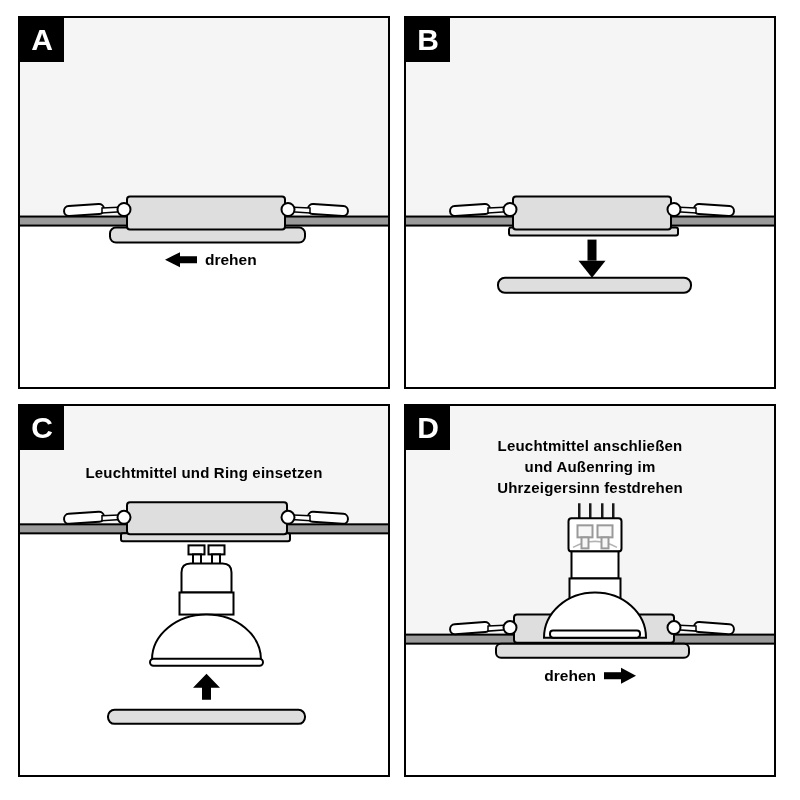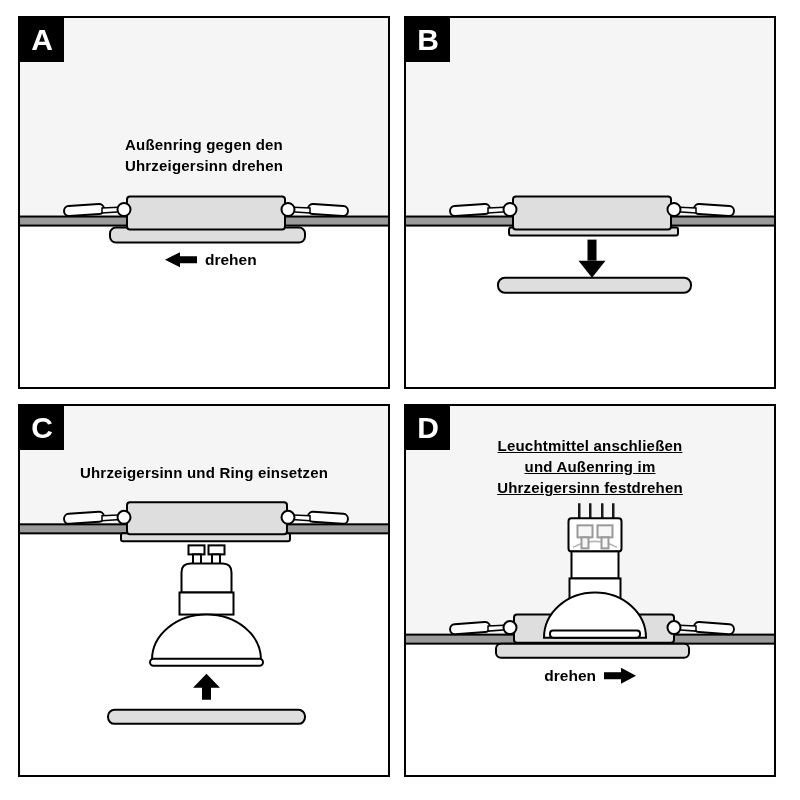--- a/index.html
+++ b/index.html
@@ -23,21 +23,21 @@
     color:#fff;font-weight:bold;font-size:30px;line-height:44px;text-align:center;
     z-index:3;
   }
   .instruction{
     position:absolute;left:0;right:0;text-align:center;z-index:2;
     font-weight:bold;font-size:15px;line-height:21px;color:#000;
     white-space:pre-line;letter-spacing:0.2px;
   }
   .instr-a,.instr-b{top:116px;}
   .instr-c{top:56px;}
-  .instr-d{top:29px;text-decoration:underline;}
+  .instr-d{top:29px;}
   
   .part{fill:#ffffff;stroke:#000;stroke-width:2;}
   .thin{stroke-width:1.5;}
   .gray-part{fill:#dedede;stroke:#000;stroke-width:2;}
   .ceiling{fill:#9a9a9a;stroke:#000;stroke-width:2;}
   .roombg{fill:#f5f5f5;stroke:none;}
   .ghost{fill:#f7f7f7;stroke:#9a9a9a;stroke-width:2;}
   .wire{fill:#1a1a1a;stroke:none;}
   .arrow{fill:#000;stroke:none;}
   .svg-label{
@@ -62,22 +62,20 @@
       <rect class="roombg" x="-3" y="0" width="374" height="199"></rect>
       <rect class="ceiling" x="-3" y="198" width="374" height="9"></rect>
       <rect class="gray-part" x="90" y="209" width="195" height="15" rx="6"></rect>
       <rect class="gray-part" x="107" y="178" width="158" height="33" rx="3"></rect>
       <use href="#clip-a"></use>
       <use href="#clip-a" transform="translate(372,0) scale(-1 1)"></use>
       <polygon class="arrow" points="145,241 160,233.5 160,237.5 177,237.5 177,244.5 160,244.5 160,248.5"></polygon>
       <text class="svg-label" x="185" y="246.5">drehen</text>
     </svg>
     <div class="step-label">A</div>
-    <div class="instruction instr-a">Außenring gegen den
-Uhrzeigersinn drehen</div>
   </section>
 
   <section class="panel panel-b">
     <svg viewBox="0 0 368 368" preserveAspectRatio="none">
       <defs>
         <g id="clip-b">
           <rect class="part" x="44" y="186.5" width="40" height="10" rx="5" transform="rotate(-4 64 191.5)"></rect>
           <polygon class="part thin" points="82,189.5 104,188.5 104,193 82,194.5"></polygon>
           <circle class="part" cx="104" cy="191" r="6.5"></circle>
         </g>
@@ -121,21 +119,21 @@
         <rect class="part" x="192" y="148" width="8" height="10"></rect>
         <path class="part" d="M161.5,186 L161.5,166 Q161.5,157 170.5,157 L202.5,157 Q211.5,157 211.5,166 L211.5,186 Z"></path>
         <rect class="part" x="159.5" y="186" width="54" height="22"></rect>
         <path class="part" d="M132,253 A54.5 45 0 0 1 241,253 Z"></path>
         <rect class="part" x="130" y="252" width="113" height="7" rx="3.5"></rect>
       </g>
       <polygon class="arrow" points="186.5,267 200,281 191,281 191,293 182,293 182,281 173,281"></polygon>
       <rect class="gray-part" x="88" y="303" width="197" height="14" rx="6.5"></rect>
     </svg>
     <div class="step-label">C</div>
-    <div class="instruction instr-c">Uhrzeigersinn und Ring einsetzen</div>
+    <div class="instruction instr-c">Leuchtmittel und Ring einsetzen</div>
   </section>
 
   <section class="panel panel-d">
     <svg viewBox="0 0 368 368" preserveAspectRatio="none">
       <defs>
         <g id="clip-d">
           <rect class="part" x="44" y="186.5" width="40" height="10" rx="5" transform="rotate(-4 64 191.5)"></rect>
           <polygon class="part thin" points="82,189.5 104,188.5 104,193 82,194.5"></polygon>
           <circle class="part" cx="104" cy="191" r="6.5"></circle>
         </g>

